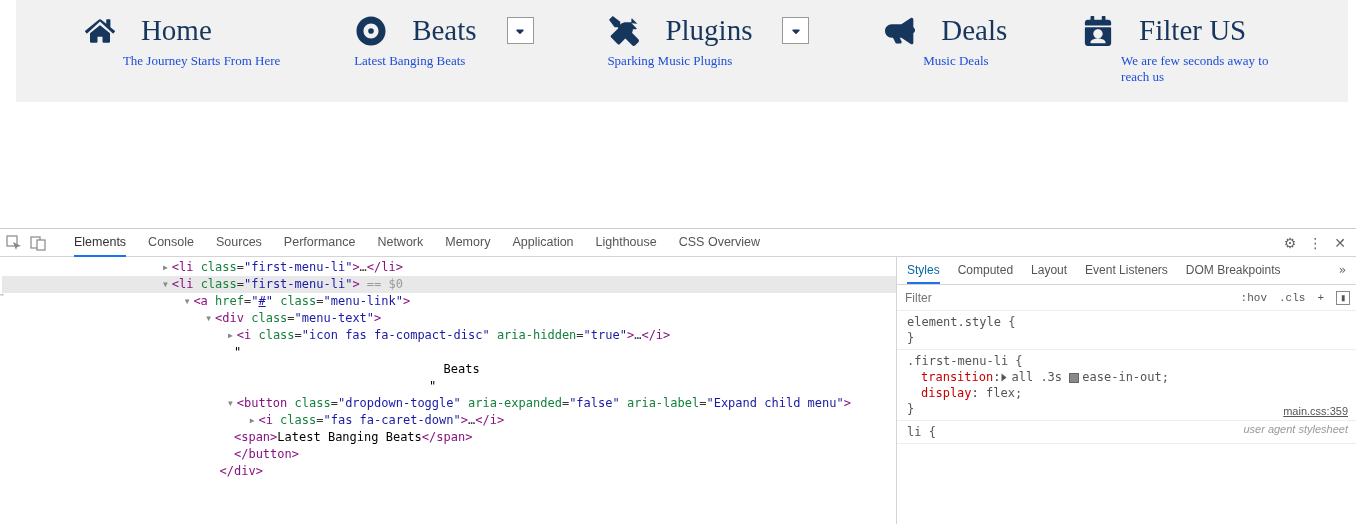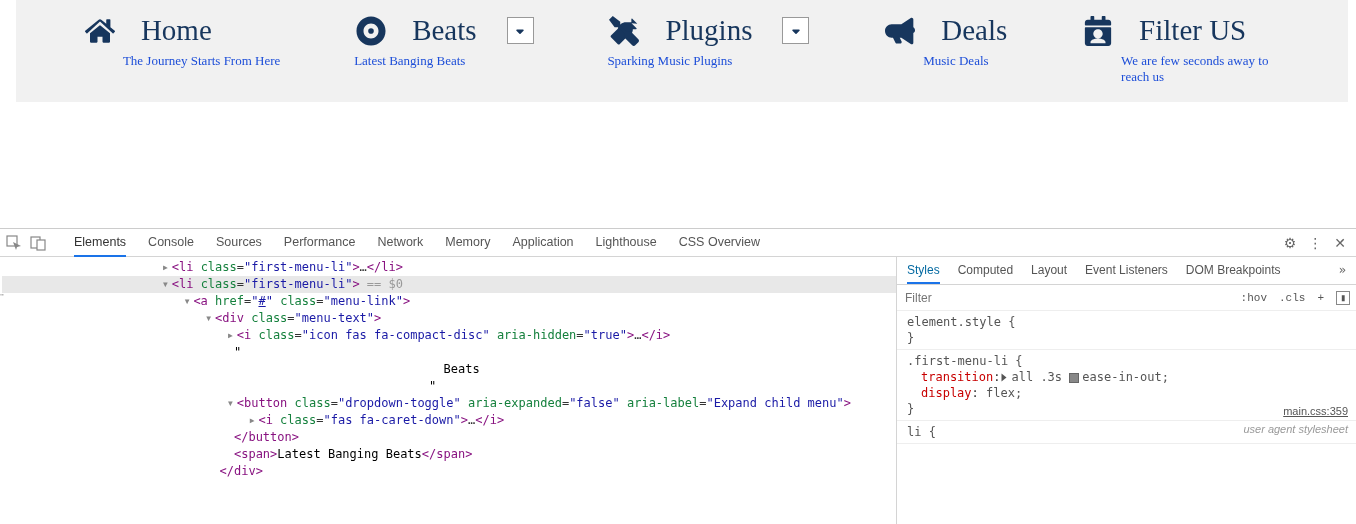--- a/index.html
+++ b/index.html
@@ -182,22 +182,22 @@
       <div class="dom-line">                     <span class="arrow">▸</span><span class="tag">&lt;li</span> <span class="attr">class</span>=<span class="val">"first-menu-li"</span><span class="tag">&gt;</span>…<span class="tag">&lt;/li&gt;</span></div>
       <div class="dom-line selected">                     <span class="arrow">▾</span><span class="tag">&lt;li</span> <span class="attr">class</span>=<span class="val">"first-menu-li"</span><span class="tag">&gt;</span><span class="eq0"> == $0</span></div>
       <div class="dom-line">                        <span class="arrow">▾</span><span class="tag">&lt;a</span> <span class="attr">href</span>=<span class="val">"<a class="underline">#</a>"</span> <span class="attr">class</span>=<span class="val">"menu-link"</span><span class="tag">&gt;</span></div>
       <div class="dom-line">                           <span class="arrow">▾</span><span class="tag">&lt;div</span> <span class="attr">class</span>=<span class="val">"menu-text"</span><span class="tag">&gt;</span></div>
       <div class="dom-line">                              <span class="arrow">▸</span><span class="tag">&lt;i</span> <span class="attr">class</span>=<span class="val">"icon fas fa-compact-disc"</span> <span class="attr">aria-hidden</span>=<span class="val">"true"</span><span class="tag">&gt;</span>…<span class="tag">&lt;/i&gt;</span></div>
       <div class="dom-line">                               <span class="text">"</span></div>
       <div class="dom-line">                                                            <span class="text">Beats</span></div>
       <div class="dom-line">                                                          <span class="text">"</span></div>
       <div class="dom-line">                              <span class="arrow">▾</span><span class="tag">&lt;button</span> <span class="attr">class</span>=<span class="val">"dropdown-toggle"</span> <span class="attr">aria-expanded</span>=<span class="val">"false"</span> <span class="attr">aria-label</span>=<span class="val">"Expand child menu"</span><span class="tag">&gt;</span></div>
       <div class="dom-line">                                 <span class="arrow">▸</span><span class="tag">&lt;i</span> <span class="attr">class</span>=<span class="val">"fas fa-caret-down"</span><span class="tag">&gt;</span>…<span class="tag">&lt;/i&gt;</span></div>
+      <div class="dom-line">                               <span class="tag">&lt;span&gt;</span><span class="text">Latest Banging Beats</span><span class="tag">&lt;/span&gt;</span></div>
       <div class="dom-line">                               <span class="tag">&lt;/button&gt;</span></div>
-      <div class="dom-line">                               <span class="tag">&lt;span&gt;</span><span class="text">Latest Banging Beats</span><span class="tag">&lt;/span&gt;</span></div>
       <div class="dom-line">                             <span class="tag">&lt;/div&gt;</span></div>
     </div>
 
     <div class="styles-panel">
       <div class="sp-tabs">
         <div class="sp-tab active">Styles</div>
         <div class="sp-tab">Computed</div>
         <div class="sp-tab">Layout</div>
         <div class="sp-tab">Event Listeners</div>
         <div class="sp-tab">DOM Breakpoints</div>

